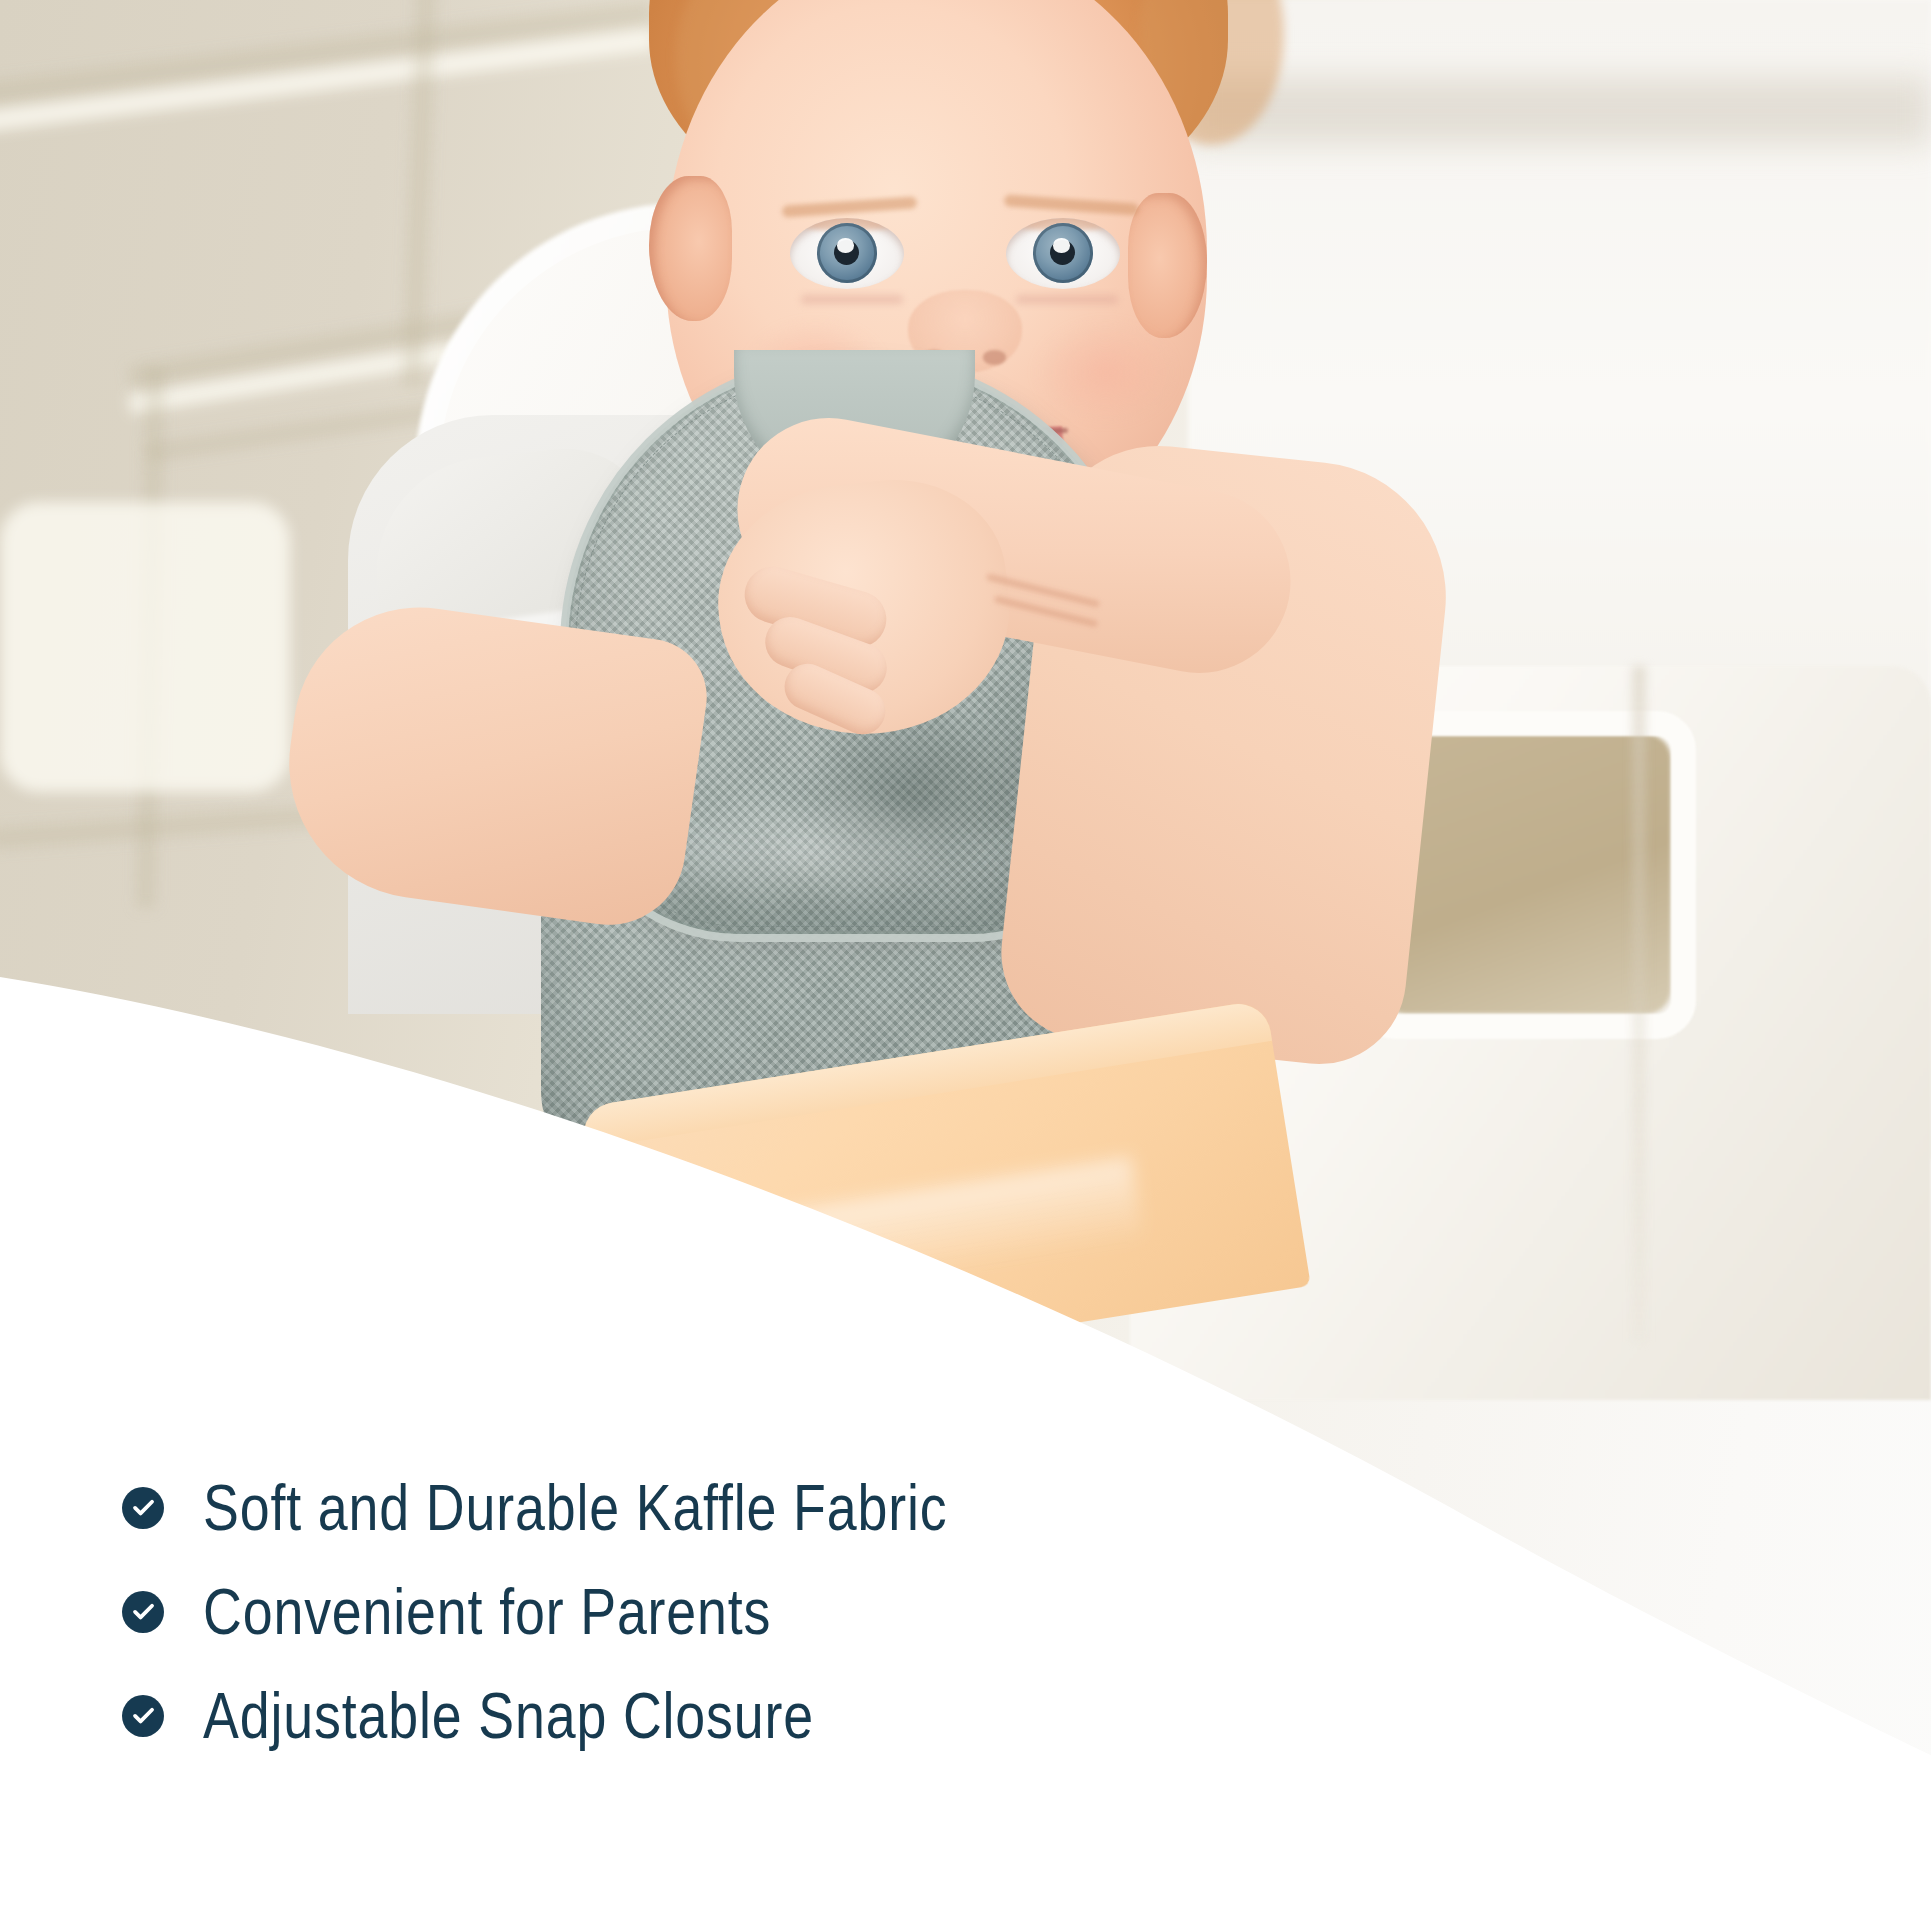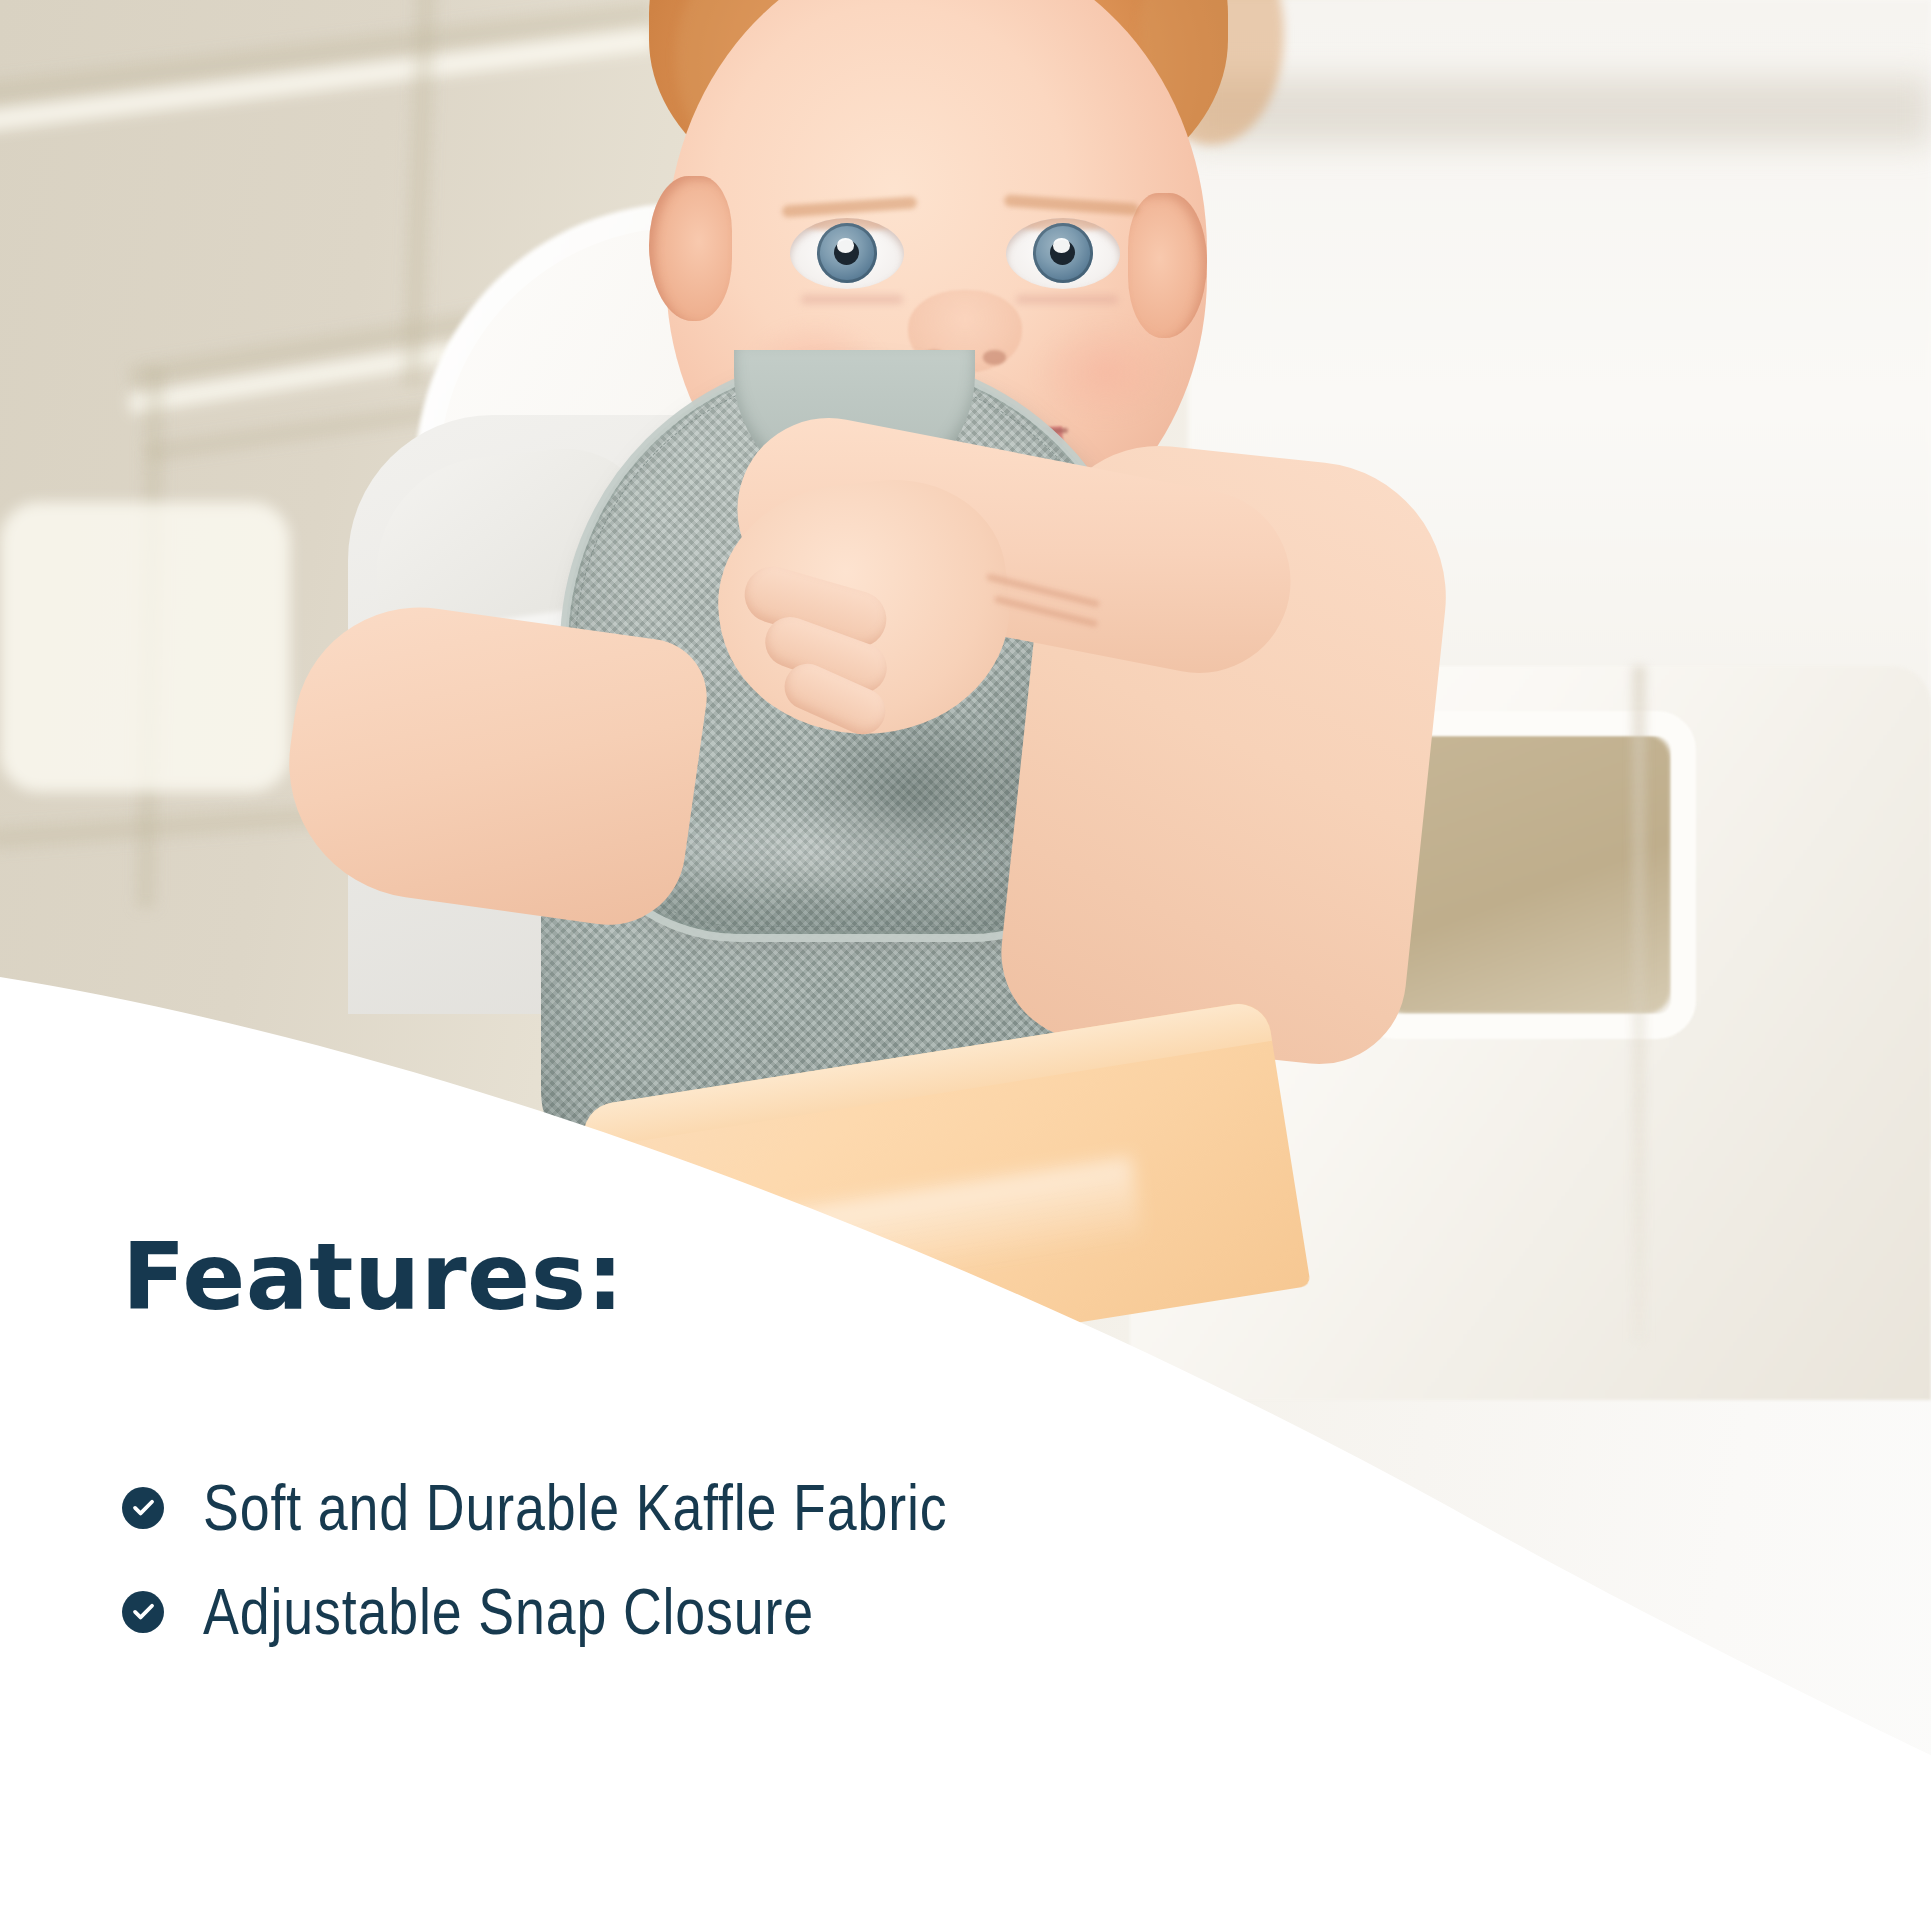--- a/index.html
+++ b/index.html
@@ -274,35 +274,42 @@
     <div class="tray-gloss"></div>
   </div>
 
   <svg class="panel" viewBox="0 0 2000 2000" preserveAspectRatio="none">
     <path d="M0,1012 C520,1096 1080,1330 1500,1560 C1700,1672 1880,1760 2000,1818 L2000,2000 L0,2000 Z" fill="#ffffff"></path>
   </svg>
 
   <div class="content">
 
     <div class="title">
-      <div>Features:</div>
     </div>
 
     <ul class="feature-list">
 
 
       <li class="feature-row">
         <span class="check">
           <svg width="27" height="27" viewBox="0 0 24 24" aria-hidden="true">
             <path d="M4.5 12.4 L9.4 17.2 L19.6 6.9" fill="none" stroke="#ffffff" stroke-width="3.4" stroke-linecap="round" stroke-linejoin="round"></path>
           </svg>
         </span>
         <span class="feature-text">Soft and Durable Kaffle Fabric</span>
       </li>
 
+      <li class="feature-row">
+        <span class="check">
+          <svg width="27" height="27" viewBox="0 0 24 24" aria-hidden="true">
+            <path d="M4.5 12.4 L9.4 17.2 L19.6 6.9" fill="none" stroke="#ffffff" stroke-width="3.4" stroke-linecap="round" stroke-linejoin="round"></path>
+          </svg>
+        </span>
+        <span class="feature-text">Convenient for Parents</span>
+      </li>
 
 
       <li class="feature-row">
         <span class="check">
           <svg width="27" height="27" viewBox="0 0 24 24" aria-hidden="true">
             <path d="M4.5 12.4 L9.4 17.2 L19.6 6.9" fill="none" stroke="#ffffff" stroke-width="3.4" stroke-linecap="round" stroke-linejoin="round"></path>
           </svg>
         </span>
         <span class="feature-text">Adjustable Snap Closure</span>
       </li>

